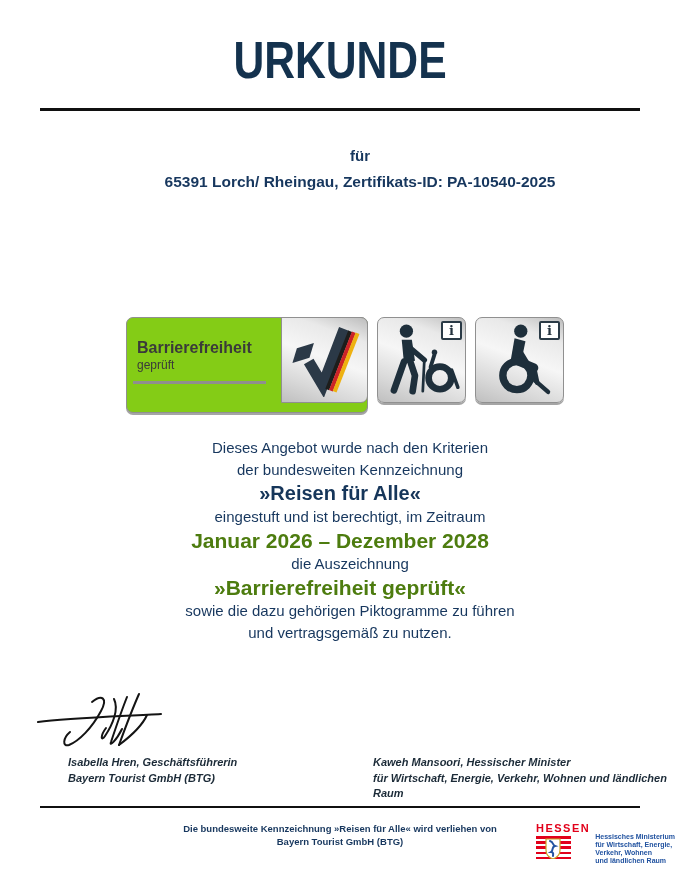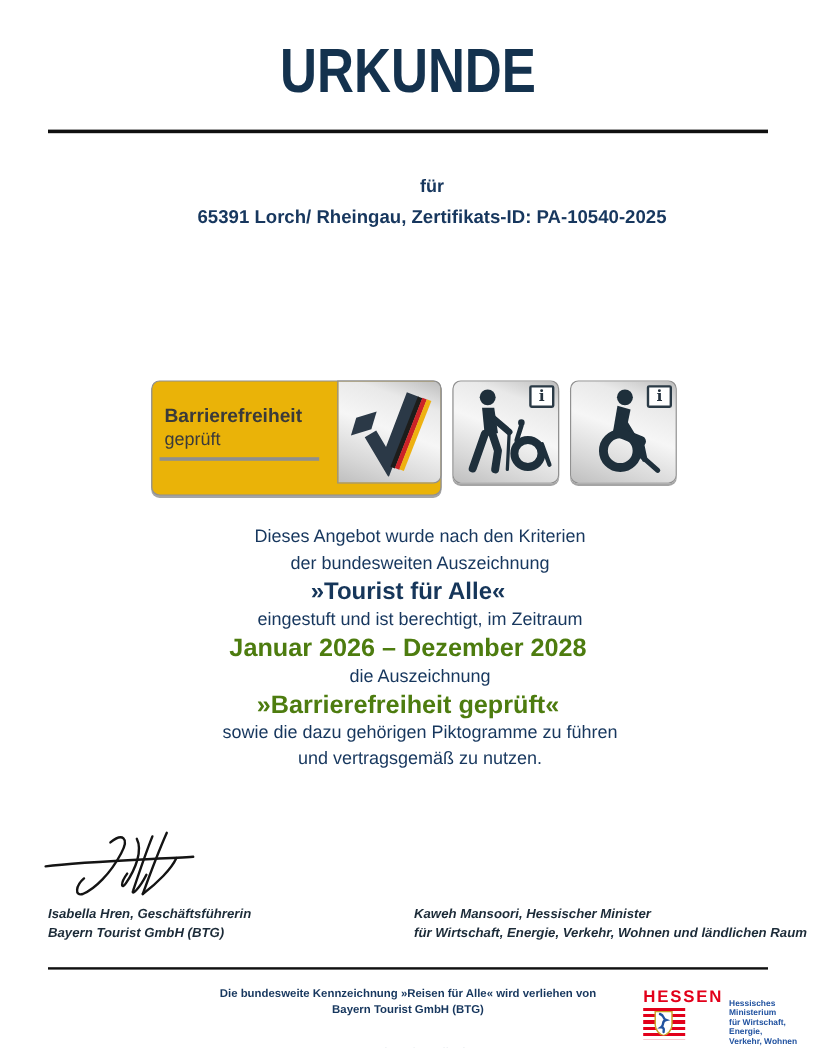--- a/index.html
+++ b/index.html
@@ -23,24 +23,24 @@
   .recipient .details{font-size:15.5px;font-weight:700;margin-top:9px;color:#17375e;}
   
   .badges{position:absolute;top:317px;left:126px;display:flex;gap:9px;}
   .metal{
     background:linear-gradient(200deg,#bdbdbd 0%,#e9e9e9 22%,#f6f6f6 48%,#d8d8d8 78%,#bfbfbf 100%);
   }
   .box{
     border:1px solid #909090;border-radius:7px;box-sizing:border-box;
     box-shadow:0 2px 0 #a5a5a5;position:relative;
   }
-  .seal{width:242px;height:96px;background:#eab308;}
+  .seal{width:242px;height:96px;background:#84cc16;}
   .seal-text{position:absolute;left:0;top:0;width:156px;height:86px;}
   .seal-line1{position:absolute;left:10px;top:21px;font-size:16px;font-weight:800;color:#3a3a3a;}
-  .seal-line2{position:absolute;left:10px;top:40px;font-size:15px;font-weight:400;color:#3a3a3a;}
+  .seal-line2{position:absolute;left:10px;top:40px;font-size:12px;font-weight:400;color:#3a3a3a;}
   .seal-underline{position:absolute;left:6px;top:63px;width:133px;height:2.5px;background:#8f8f8f;}
   .seal-mark{
     position:absolute;right:-1px;top:-1px;width:87px;height:86px;border-radius:0 7px 7px 0;
     border:1px solid #909090;box-sizing:border-box;display:flex;align-items:center;justify-content:center;
   }
   .picto{width:89px;height:86px;display:flex;align-items:center;justify-content:center;}
   .info-badge{
     position:absolute;top:3px;right:3px;width:21px;height:19px;background:#ffffff;
     border:2px solid #2a3a46;box-sizing:border-box;border-radius:2px;
     display:flex;align-items:center;justify-content:center;
@@ -48,31 +48,31 @@
   }
   
   .body-text{position:absolute;top:437px;left:0;width:680px;text-align:center;color:#17375e;}
   .body-text p{margin:0;}
   .reg{font-size:15px;line-height:22px;font-weight:500;padding-left:20px;}
   .big{font-size:20px;line-height:25px;font-weight:800;color:#16365a;}
   .bigger{font-size:21px;line-height:25px;font-weight:800;color:#4d7c0f;}
   
   .sig-svg{position:absolute;left:34px;top:686px;}
   .sig-col{position:absolute;top:755px;font-size:11px;font-style:italic;font-weight:700;
-    color:#1c2b38;line-height:15.5px;}
+    color:#1c2b38;line-height:15.5px;margin-left:28px;}
   .sig-left{left:40px;}
   .sig-right{left:345px;}
   
   .footer-center{position:absolute;top:822px;left:0;width:680px;text-align:center;color:#17375e;}
   .footer-center .f1{font-size:9.5px;font-weight:800;line-height:13px;}
   .footer-center .f2{font-size:9.5px;font-weight:700;line-height:13px;}
   .footer-center .furl{font-size:9.5px;font-weight:700;margin-top:24px;}
   .hessen{position:absolute;left:536px;top:822px;display:flex;align-items:flex-start;}
   .hessen-left{display:flex;flex-direction:column;}
-  .hessen-word{font-size:14px;font-weight:700;color:#e2001a;letter-spacing:1.5px;}
+  .hessen-word{font-size:11px;font-weight:700;color:#e2001a;letter-spacing:1.5px;}
   .hessen-flag{position:relative;width:35px;height:26px;margin-top:2px;
     background:repeating-linear-gradient(180deg,#e2001a 0 2.6px,#ffffff 2.6px 5.2px);}
   .hessen-shield{position:absolute;left:9px;top:2px;}
   .ministry{margin-left:5px;margin-top:11px;font-size:7px;font-weight:700;color:#2253a0;line-height:8px;}
 </style>
 </head>
 <body>
 
 <div class="page">
 
@@ -132,22 +132,22 @@
           <circle cx="46" cy="70" r="18" fill="none" stroke-width="9.5"></circle>
           <path d="M69,76 L86,91" fill="none" stroke-width="5.5" stroke-linecap="round"></path>
         </g>
       </svg>
       <div class="info-badge">i</div>
     </div>
   </div>
 
   <div class="body-text">
     <p class="reg">Dieses Angebot wurde nach den Kriterien</p>
-    <p class="reg">der bundesweiten Auszeichnung</p>
-    <p class="big">»Tourist für Alle«</p>
+    <p class="reg">der bundesweiten Kennzeichnung</p>
+    <p class="big">»Reisen für Alle«</p>
     <p class="reg">eingestuft und ist berechtigt, im Zeitraum</p>
     <p class="bigger">Januar 2026 – Dezember 2028</p>
     <p class="reg">die Auszeichnung</p>
     <p class="bigger">»Barrierefreiheit geprüft«</p>
     <p class="reg">sowie die dazu gehörigen Piktogramme zu führen</p>
     <p class="reg">und vertragsgemäß zu nutzen.</p>
   </div>
 
   <svg class="sig-svg" width="132" height="64" viewBox="0 0 132 64">
     <g fill="none" stroke="#141414" stroke-width="2" stroke-linecap="round">

